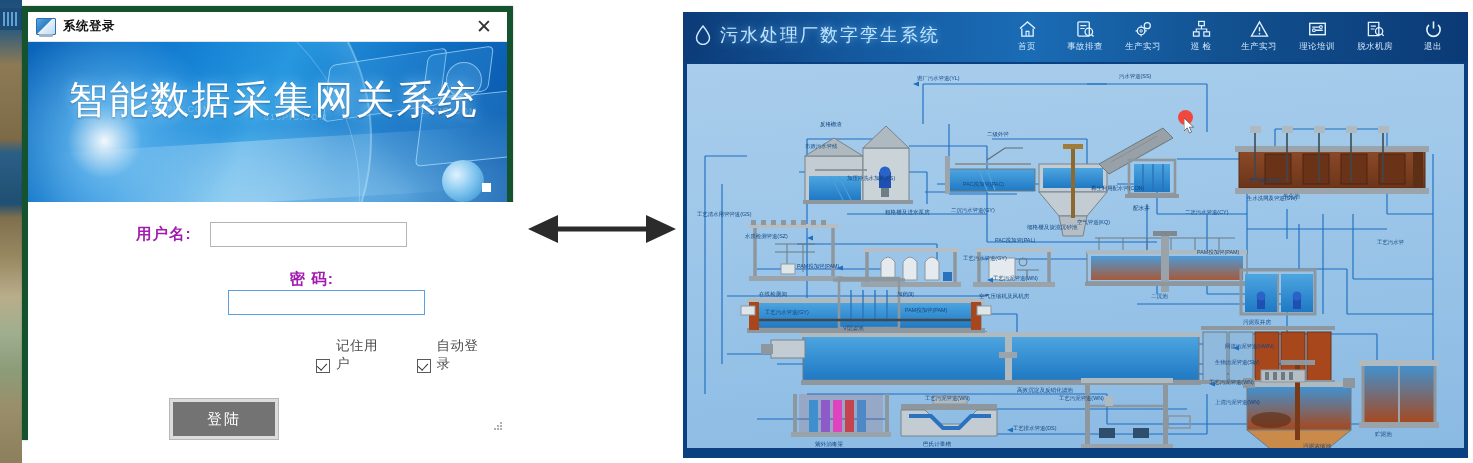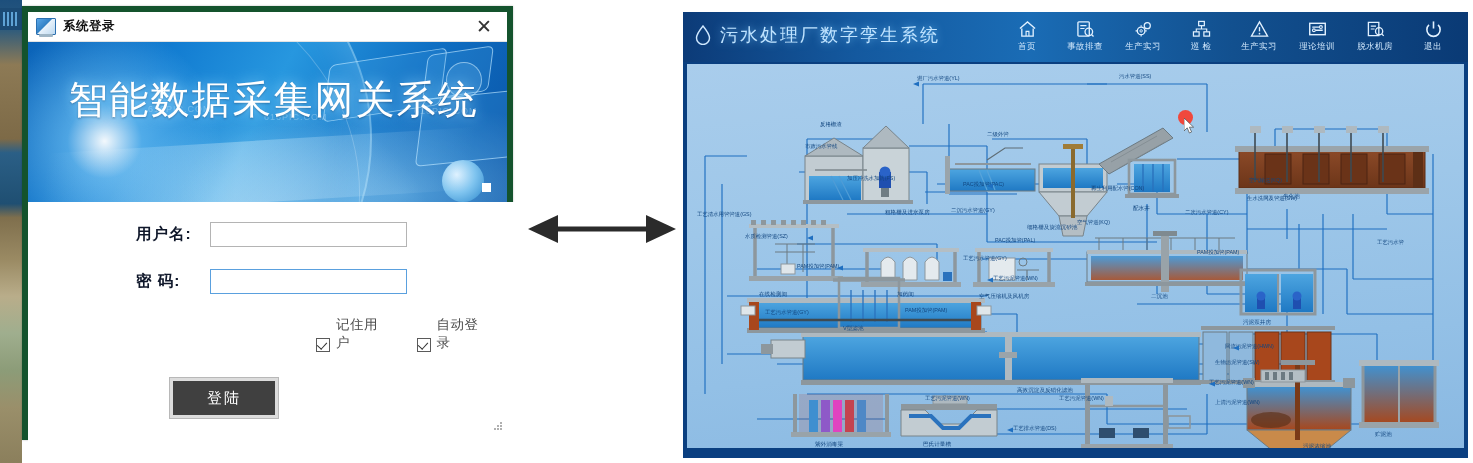--- a/index.html
+++ b/index.html
@@ -58,38 +58,38 @@
     transform:skewY(-3.5deg);}
   #banner .wm{position:absolute;font-size:9px;color:rgba(255,255,255,.30);
     letter-spacing:1px;font-family:"Liberation Sans",sans-serif;}
   #banner-title{position:absolute;left:20px;top:38px;width:451px;text-align:center;
     font-size:39px;line-height:1;color:#ffffff;letter-spacing:2px;font-weight:400;
     text-shadow:0 0 14px rgba(150,220,255,.9),0 1px 2px rgba(0,30,70,.45);}
 
   #form-area{position:absolute;left:0;top:190px;width:489px;height:242px;background:#fff;}
   .field-row{display:flex;align-items:center;margin-left:108px;}
   #row-user{padding-top:20px;}
-  #row-pass{padding-top:22px;}
-  .field-label{font-size:15.5px;color:#0f172a;font-weight:bold;width:74px;
+  #row-pass{padding-top:22px;flex-direction:column;}
+  .field-label{font-size:15.5px;color:#a21caf;font-weight:bold;width:74px;
     letter-spacing:1px;}
   .field-input{width:197px;height:25px;box-sizing:border-box;padding:0 4px;
     font-size:13px;font-family:"Liberation Sans",sans-serif;outline:none;}
   #username-input{border:1px solid #b4b4b4;background:#fff;}
   #password-input{border:1px solid #5aa0de;background:#fff;}
 
   #checkbox-row{display:flex;align-items:center;margin-left:288px;padding-top:22px;}
   .cb-group{display:flex;align-items:flex-end;margin-right:28px;cursor:pointer;}
   .cb-box{width:12px;height:12px;border:1px solid #5a5a5a;background:#fff;
     position:relative;flex:0 0 auto;}
   .cb-box::after{content:"";position:absolute;left:2px;top:1px;width:5px;height:8px;
     border:solid #333;border-width:0 1.6px 1.6px 0;transform:rotate(42deg);}
   .cb-label{margin-left:6px;font-size:13.5px;color:#4d4d4d;letter-spacing:.5px;}
 
   #button-row{display:flex;margin-left:142px;padding-top:26px;}
-  .big-btn{width:102px;height:34px;background:#404040;color:#fff;font-size:15px;
+  .big-btn{width:102px;height:34px;background:#737373;color:#fff;font-size:15px;
     border:3px solid #dcdcdc;outline:1px solid #b8b8b8;cursor:pointer;
     font-family:"Liberation Sans",sans-serif;letter-spacing:2px;
     display:flex;align-items:center;justify-content:center;}
   #close-action-btn{margin-left:62px;}
   #resize-grip{position:absolute;right:4px;bottom:3px;width:9px;height:9px;
     background:
       radial-gradient(circle 1px at 1px 7px,#b0b0b0 99%,transparent),
       radial-gradient(circle 1px at 4px 7px,#b0b0b0 99%,transparent),
       radial-gradient(circle 1px at 7px 7px,#b0b0b0 99%,transparent),
       radial-gradient(circle 1px at 4px 4px,#b0b0b0 99%,transparent),

